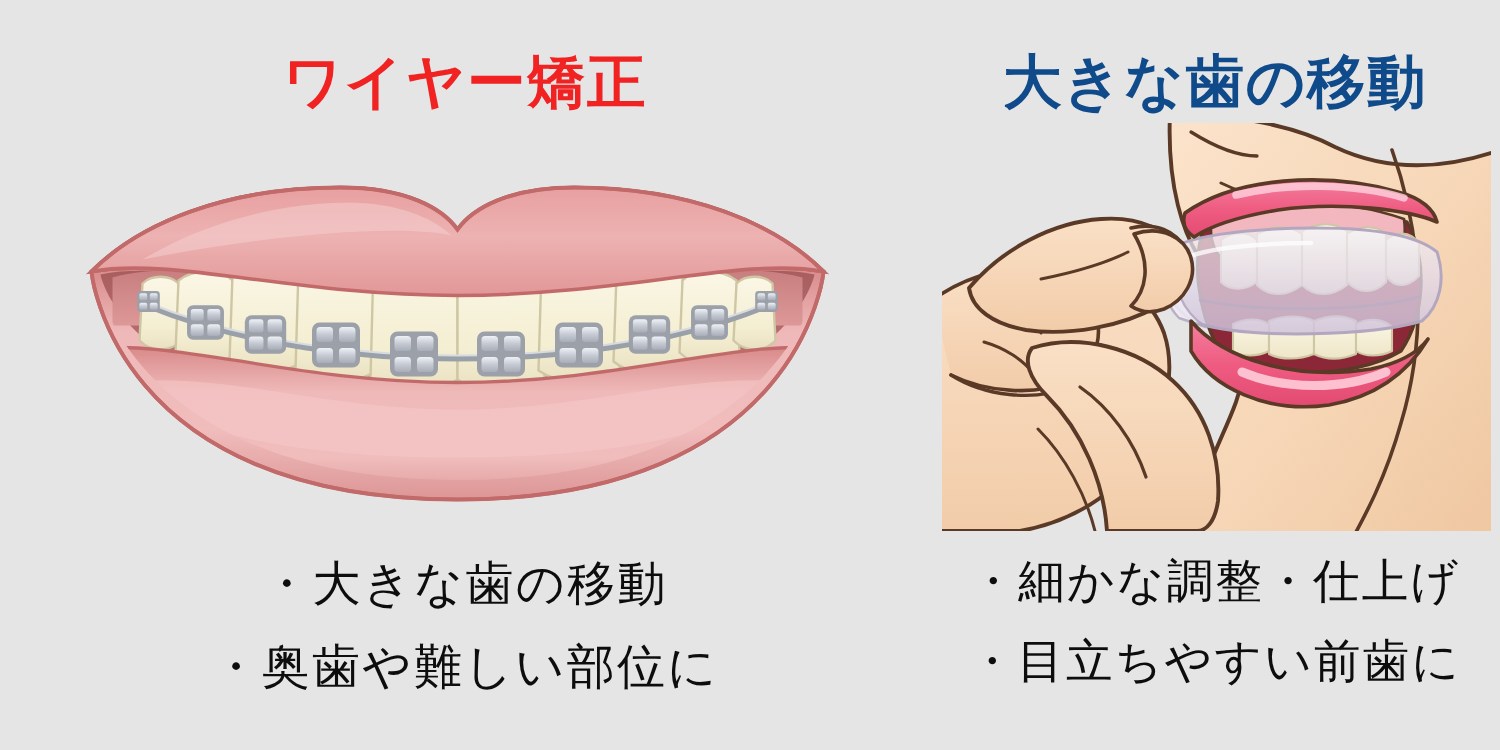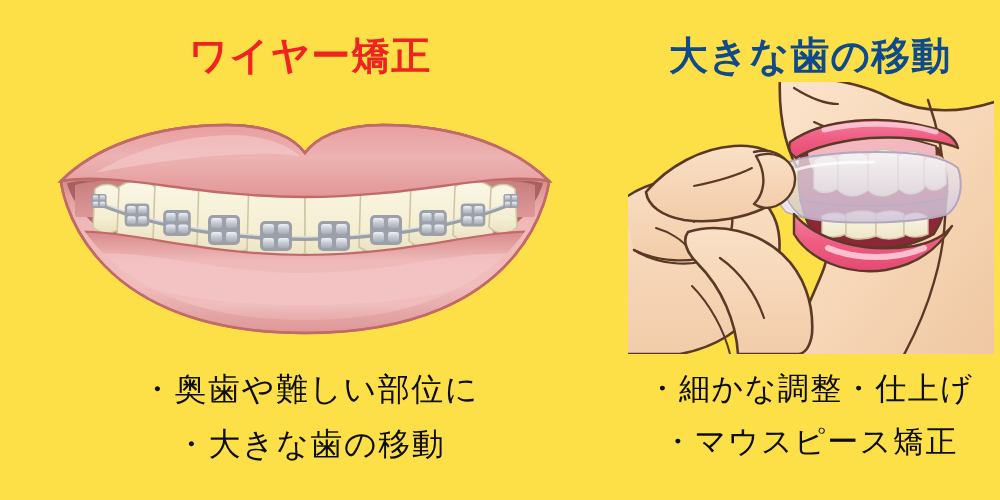--- a/index.html
+++ b/index.html
@@ -13,21 +13,21 @@
     height: 500px;
     overflow: hidden;
     font-family: "DejaVu Sans", "Liberation Sans", sans-serif;
     position: relative;
   }
 
   .page {
     position: relative;
     width: 1000px;
     height: 500px;
-    background: #fde047;
+    background: #e5e5e5;
   }
 
   
   .col {
     position: absolute;
     top: 0;
     height: 500px;
   }
   .col-left  { left: 0px;   width: 620px; }
   .col-right { left: 620px; width: 380px; }
@@ -259,22 +259,22 @@
         <path d="M40,68 C80,44 130,30 178,30 C208,30 234,40 246,52
                  C210,44 120,52 40,68 Z" fill="#f6d2d2" opacity="0.5"></path>
 
         <path d="M6,76 C38,44 95,20 172,20 C216,20 240,34 250,48
                  C260,34 284,20 328,20 C405,20 462,44 494,76
                  C494,76 480,228 250,228 C20,228 6,76 6,76 Z" fill="none" stroke="#c26a6a" stroke-width="2.6"></path>
       </svg>
     </div>
 
     <div class="bullets bullets-left">
+      <div class="bullet-line">・大きな歯の移動</div>
       <div class="bullet-line">・奥歯や難しい部位に</div>
-      <div class="bullet-line">・大きな歯の移動</div>
     </div>
   </div>
 
   <div class="col col-right">
 
     <div class="title title-aligner" style="color: rgb(15, 74, 138);">大きな歯の移動</div>
 
     <div class="illus illus-aligner">
       <svg viewBox="0 0 366 272" width="366" height="272" xmlns="http://www.w3.org/2000/svg">
         <defs>
@@ -374,17 +374,17 @@
           <path d="M64,204 C82,222 96,248 102,272" fill="none" stroke-width="2"></path>
 
           <path d="M128,74 C146,68 162,76 166,90 C170,104 162,118 148,124
                    C140,127 132,126 126,122 C136,112 140,94 128,74 Z" fill="url(#skinG2)" stroke-width="2.4"></path>
         </g>
       </svg>
     </div>
 
     <div class="bullets bullets-right">
       <div class="bullet-line">・細かな調整・仕上げ</div>
-      <div class="bullet-line">・マウスピース矯正</div>
+      <div class="bullet-line">・目立ちやすい前歯に</div>
     </div>
   </div>
 
 </div>
 
 </body></html>

